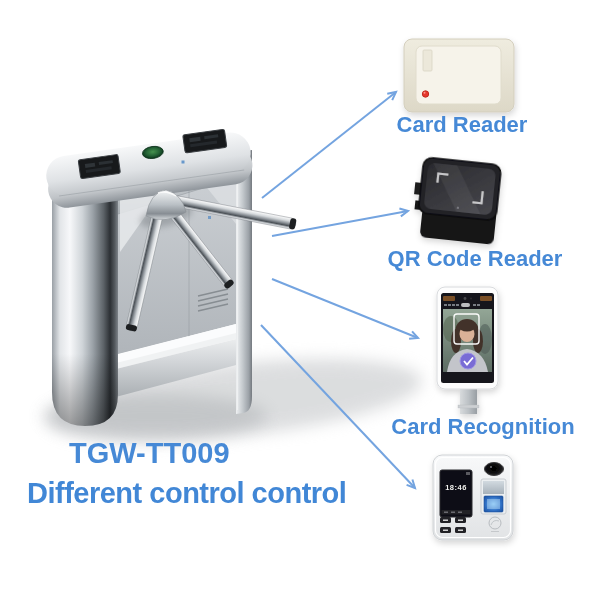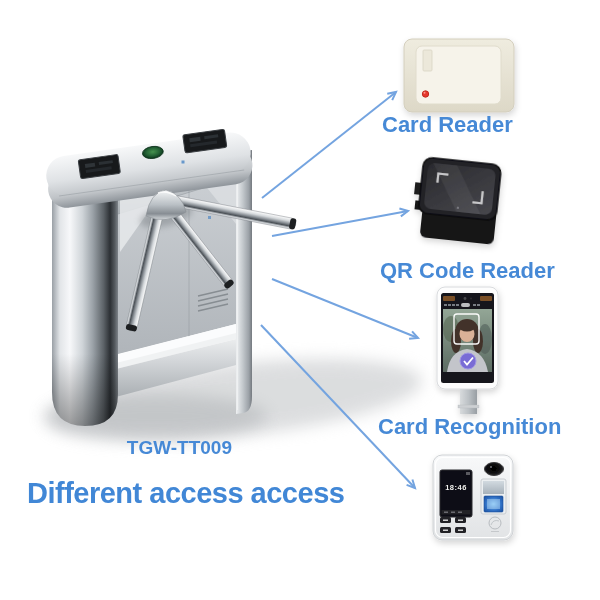--- a/index.html
+++ b/index.html
@@ -3,32 +3,32 @@
 <meta charset="utf-8">
 <style>
   html,body{margin:0;padding:0;background:#fff;}
   .scene{
     position:relative;width:600px;height:600px;background:#ffffff;
     overflow:hidden;font-family:"Liberation Sans",sans-serif;
   }
   .scene svg{position:absolute;left:0;top:0;}
   .label{
     position:absolute;color:#4689d6;font-weight:600;font-size:22px;
-    text-align:left;white-space:nowrap;line-height:1.2;
+    text-align:center;white-space:nowrap;line-height:1.2;
   }
   .model-label{
-    position:absolute;left:82px;top:437px;width:150px;text-align:right;
-    color:#4689d6;font-weight:700;font-size:19px;white-space:nowrap;
+    position:absolute;left:69px;top:437px;width:150px;text-align:right;
+    color:#4689d6;font-weight:700;font-size:29px;white-space:nowrap;
   }
   .title-label{
     position:absolute;left:27px;top:477px;color:#4187d6;font-weight:700;
     font-size:29px;letter-spacing:-0.5px;white-space:nowrap;
   }
   #lbl-card{left:382px;top:112px;width:160px;}
-  #lbl-qr{left:380px;top:246px;width:190px;margin-top:12px;}
+  #lbl-qr{left:380px;top:246px;width:190px;}
   #lbl-face{left:378px;top:414px;width:210px;}
   #lbl-fp{left:381px;top:547px;width:190px;}
 </style>
 </head>
 <body>
 
 <div class="scene">
 
 <svg width="600" height="600" viewBox="0 0 600 600">
   <defs>
@@ -319,15 +319,15 @@
       <path d="M58,70 q2,-6 8,-4" stroke-width="0.8"></path>
       <rect x="58" y="76" width="8" height="1" fill="#c5c8cb" stroke="none"></rect>
     </g>
   </g>
 </svg>
 
 <div class="label" id="lbl-card">Card Reader</div>
 <div class="label" id="lbl-qr">QR Code Reader</div>
 <div class="label" id="lbl-face">Card Recognition</div>
 <div class="model-label">TGW-TT009</div>
-<div class="title-label">Different access access</div>
+<div class="title-label">Different control control</div>
 
 </div>
 
 </body></html>

